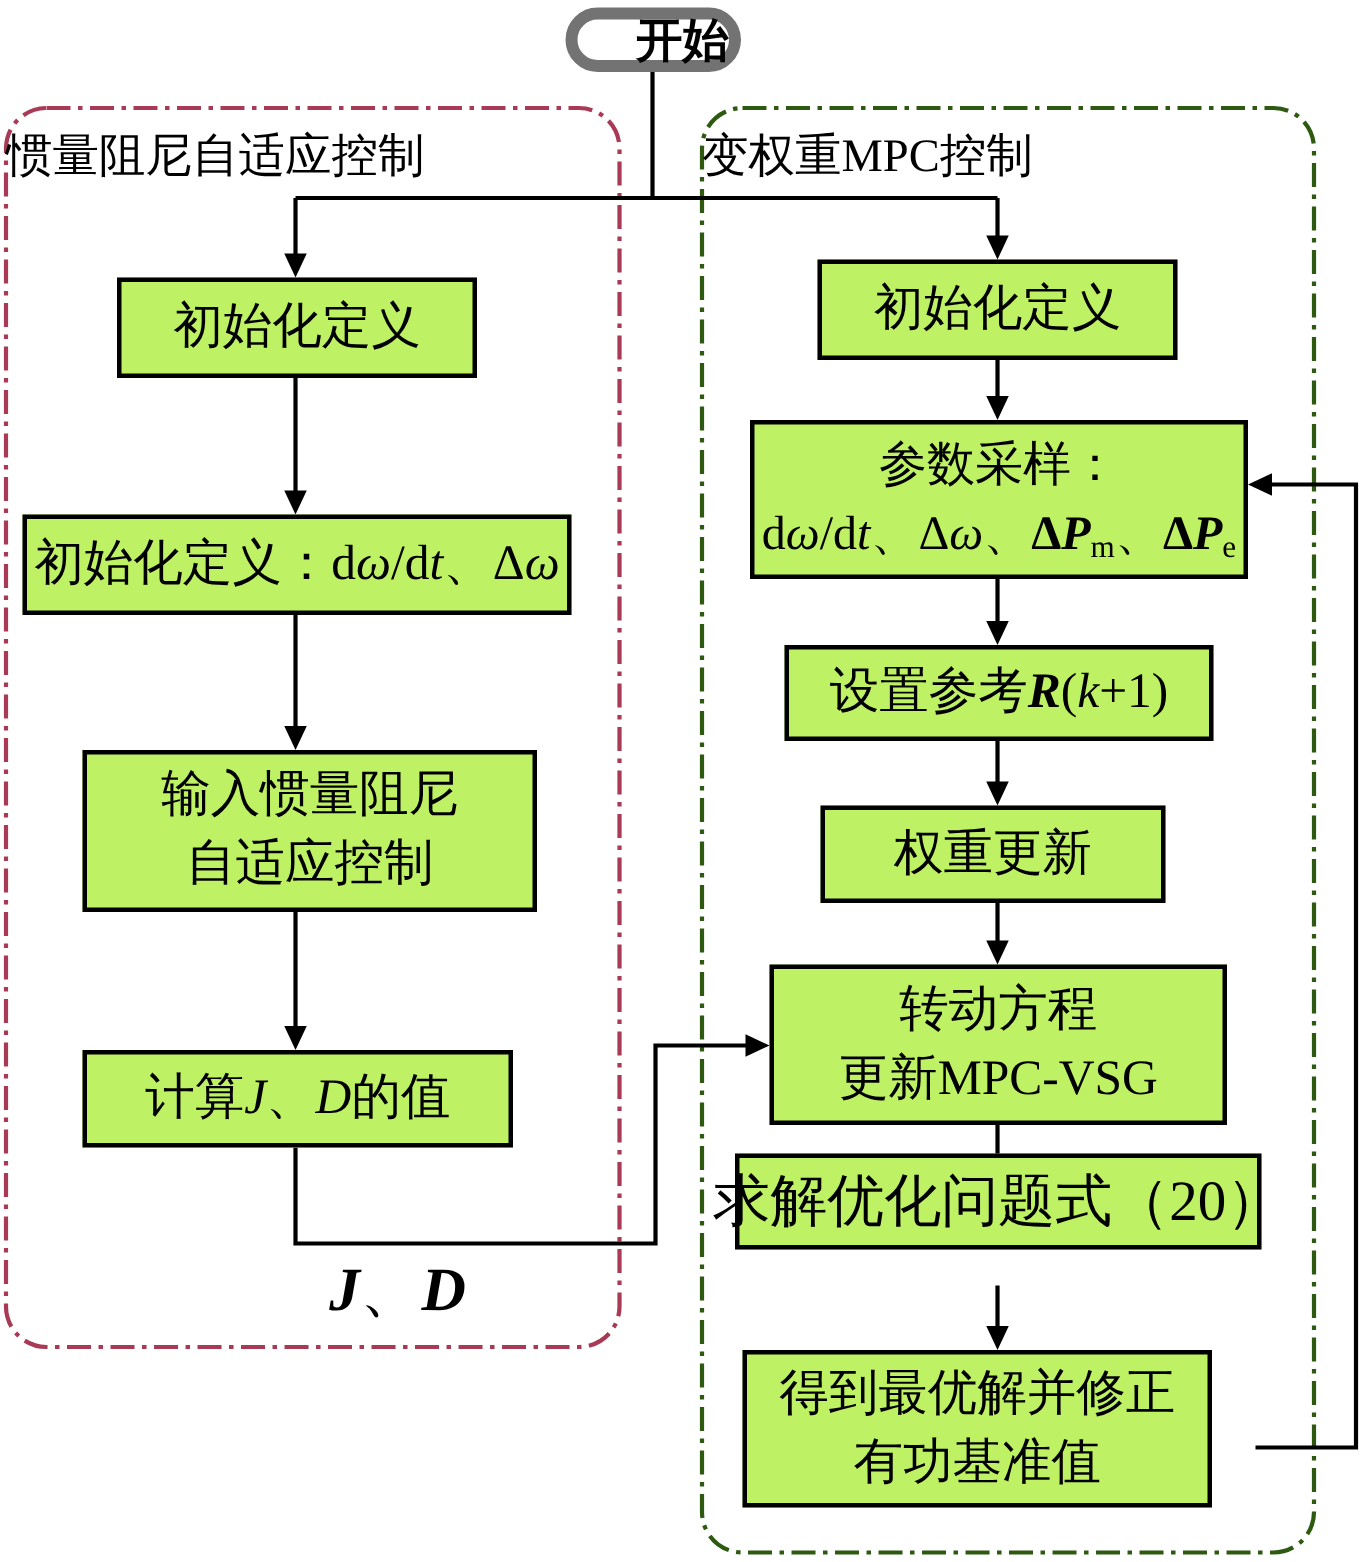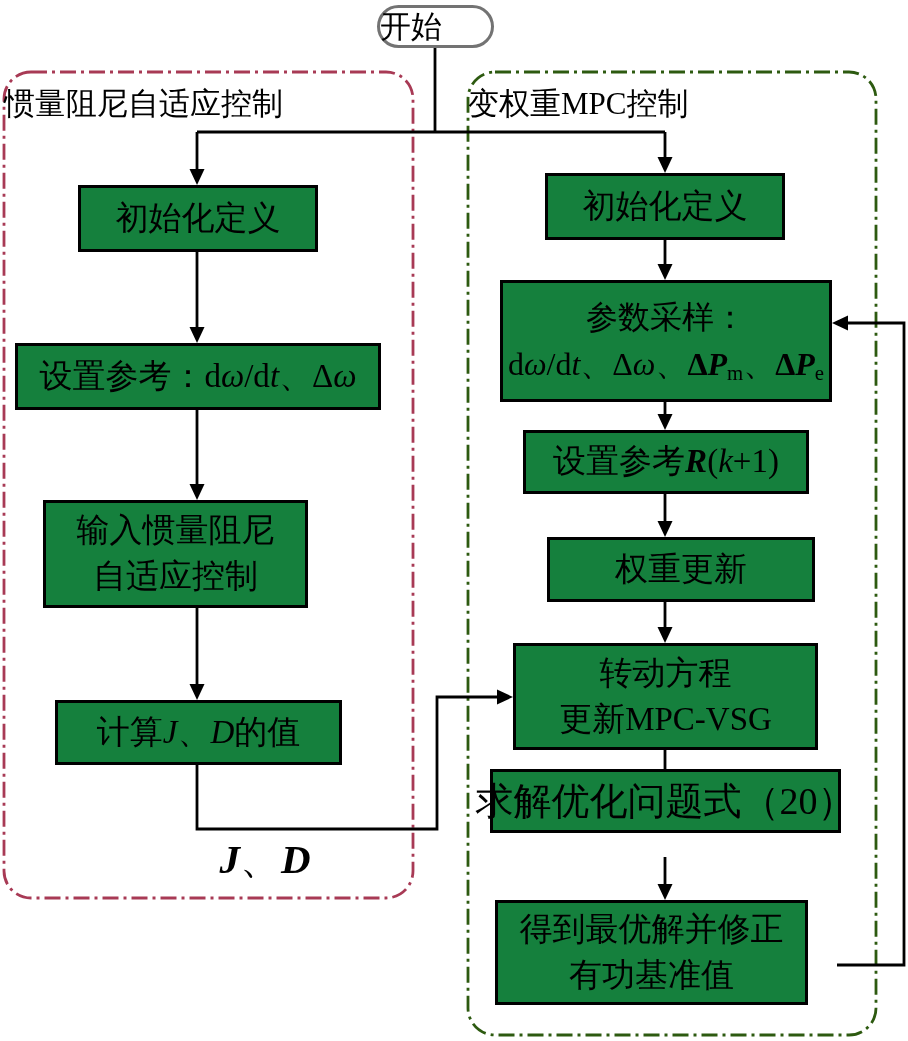--- a/index.html
+++ b/index.html
@@ -8,43 +8,44 @@
     width:908px;height:1041px;
     background:#fff;
     font-family:"Liberation Serif","DejaVu Serif",serif;
     color:#000;
     overflow:hidden;
   }
   svg.wires{position:absolute;left:0;top:0;z-index:1;}
   .fbox{
     position:absolute;
     box-sizing:border-box;
-    background:#15803d;
+    background:#bef264;
     border:3px solid #000;
     display:flex;
     flex-direction:column;
     align-items:center;
     justify-content:center;
     text-align:center;
     font-size:33px;
     line-height:1.38;
     z-index:2;
     white-space:nowrap;
   }
   .snode{
     position:absolute;
     box-sizing:border-box;
     background:#fff;
-    border:3px solid #737373;
+    border:8px solid #737373;
     border-radius:23px;
     display:flex;
     align-items:center;
-    justify-content:flex-start;
+    justify-content:flex-end;
     font-size:31px;
     z-index:2;
+    font-weight:bold;
   }
   .ptitle{
     position:absolute;
     text-align:left;
     font-size:31px;
     z-index:2;
     white-space:nowrap;
   }
   .freelabel{
     position:absolute;
@@ -108,48 +109,48 @@
   </div>
 
   <div class="ptitle" style="left:4px;top:83px;width:409px">惯量阻尼自适应控制</div>
   <div class="ptitle" style="left:468px;top:83px;width:408px">变权重MPC控制</div>
 
   <div class="fbox" style="left:78px;top:185px;width:240px;height:67px">
     <span>初始化定义</span>
   </div>
 
   <div class="fbox" style="left:15px;top:343px;width:366px;height:67px">
-    <span><span>设置参考：d</span><span class="st-i">ω</span><span>/d</span><span class="st-i">t</span><span>、Δ</span><span class="st-i">ω</span></span>
+    <span><span>初始化定义：d</span><span class="st-i">ω</span><span>/d</span><span class="st-i">t</span><span>、Δ</span><span class="st-i">ω</span></span>
   </div>
 
-  <div class="fbox" style="left:43px;top:500px;width:265px;height:108px">
+  <div class="fbox" style="left:55px;top:500px;width:303px;height:108px">
     <div>输入惯量阻尼</div>
     <div>自适应控制</div>
   </div>
 
   <div class="fbox" style="left:55px;top:700px;width:287px;height:65px">
     <span><span>计算</span><span class="st-i">J</span><span>、</span><span class="st-i">D</span><span>的值</span></span>
   </div>
 
   <div class="freelabel" style="left:180px;top:832px;width:170px"><span class="st-bi">J</span><span>、</span><span class="st-bi">D</span></div>
 
   <div class="fbox" style="left:545px;top:173px;width:240px;height:67px">
     <span>初始化定义</span>
   </div>
 
-  <div class="fbox" style="left:500px;top:280px;width:332px;height:122px;font-size:32px;line-height:1.45">
+  <div class="fbox" style="left:500px;top:280px;width:332px;height:106px;font-size:32px;line-height:1.45">
     <div>参数采样：</div>
     <div><span>d</span><span class="st-i">ω</span><span>/d</span><span class="st-i">t</span><span>、Δ</span><span class="st-i">ω</span><span>、</span><span class="st-b">Δ</span><span class="st-bi">P</span><span class="st-sub">m</span><span>、</span><span class="st-b">Δ</span><span class="st-bi">P</span><span class="st-sub">e</span></div>
   </div>
 
   <div class="fbox" style="left:523px;top:430px;width:286px;height:64px">
     <span><span>设置参考</span><span class="st-bi">R</span><span>(</span><span class="st-i">k</span><span>+1)</span></span>
   </div>
 
-  <div class="fbox" style="left:547px;top:537px;width:268px;height:65px">
+  <div class="fbox" style="left:547px;top:537px;width:230px;height:65px">
     <span>权重更新</span>
   </div>
 
   <div class="fbox" style="left:513px;top:643px;width:305px;height:107px">
     <div>转动方程</div>
     <div>更新MPC-VSG</div>
   </div>
 
   <div class="fbox" style="left:490px;top:769px;width:351px;height:64px;font-size:38px">
     <span>求解优化问题式（20）</span>

